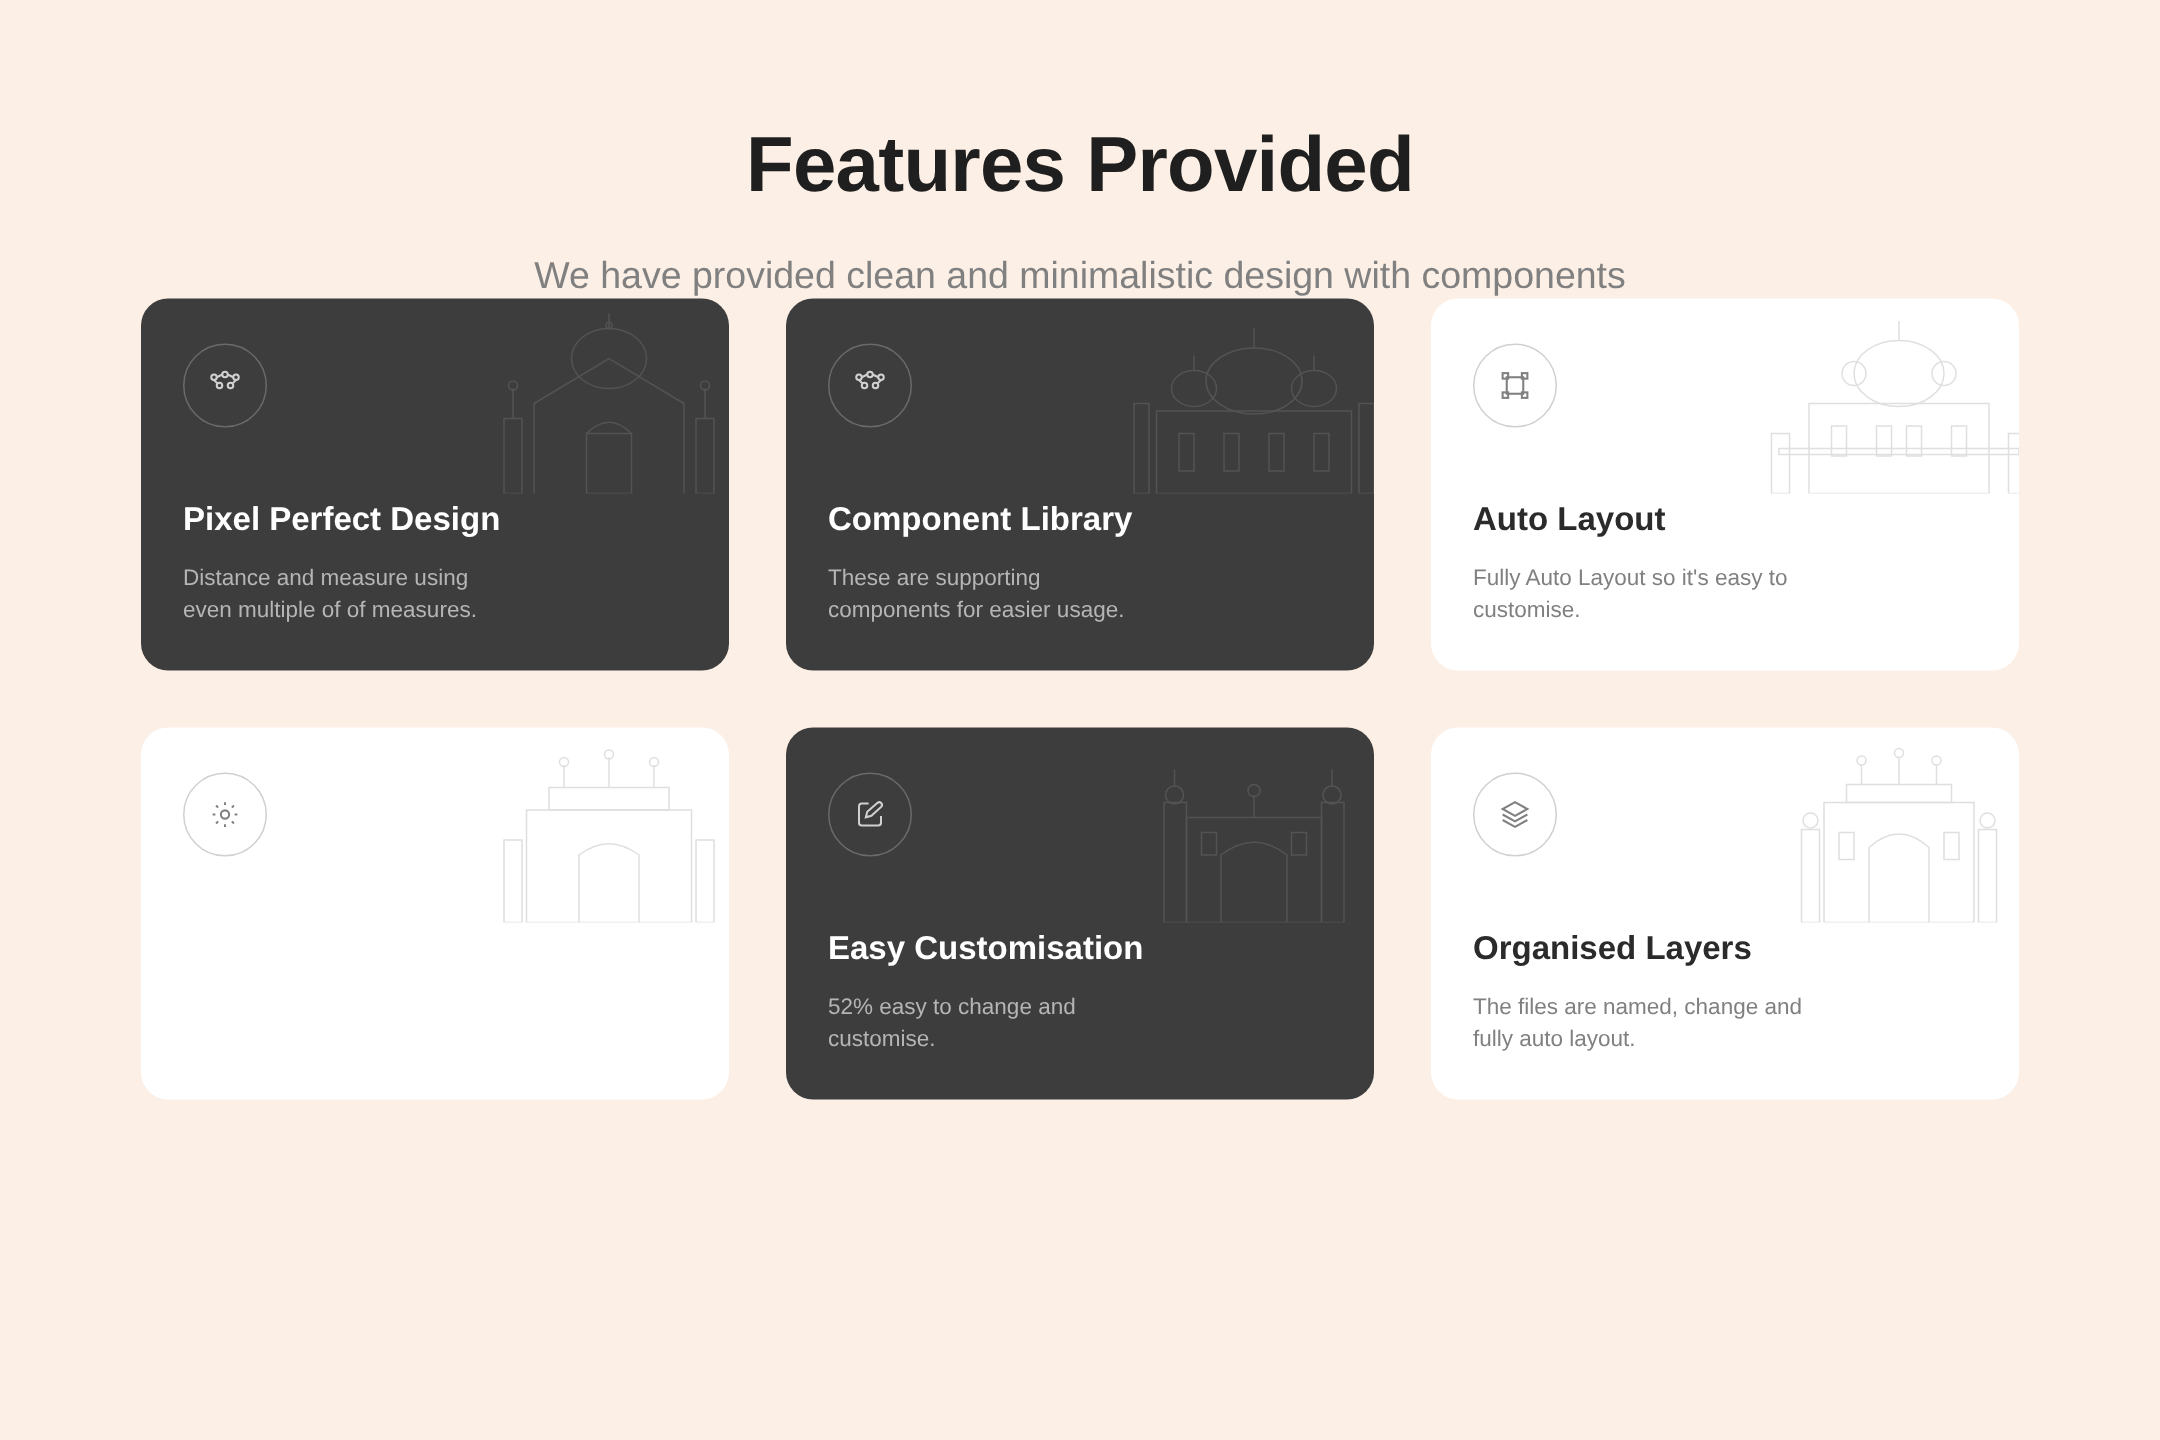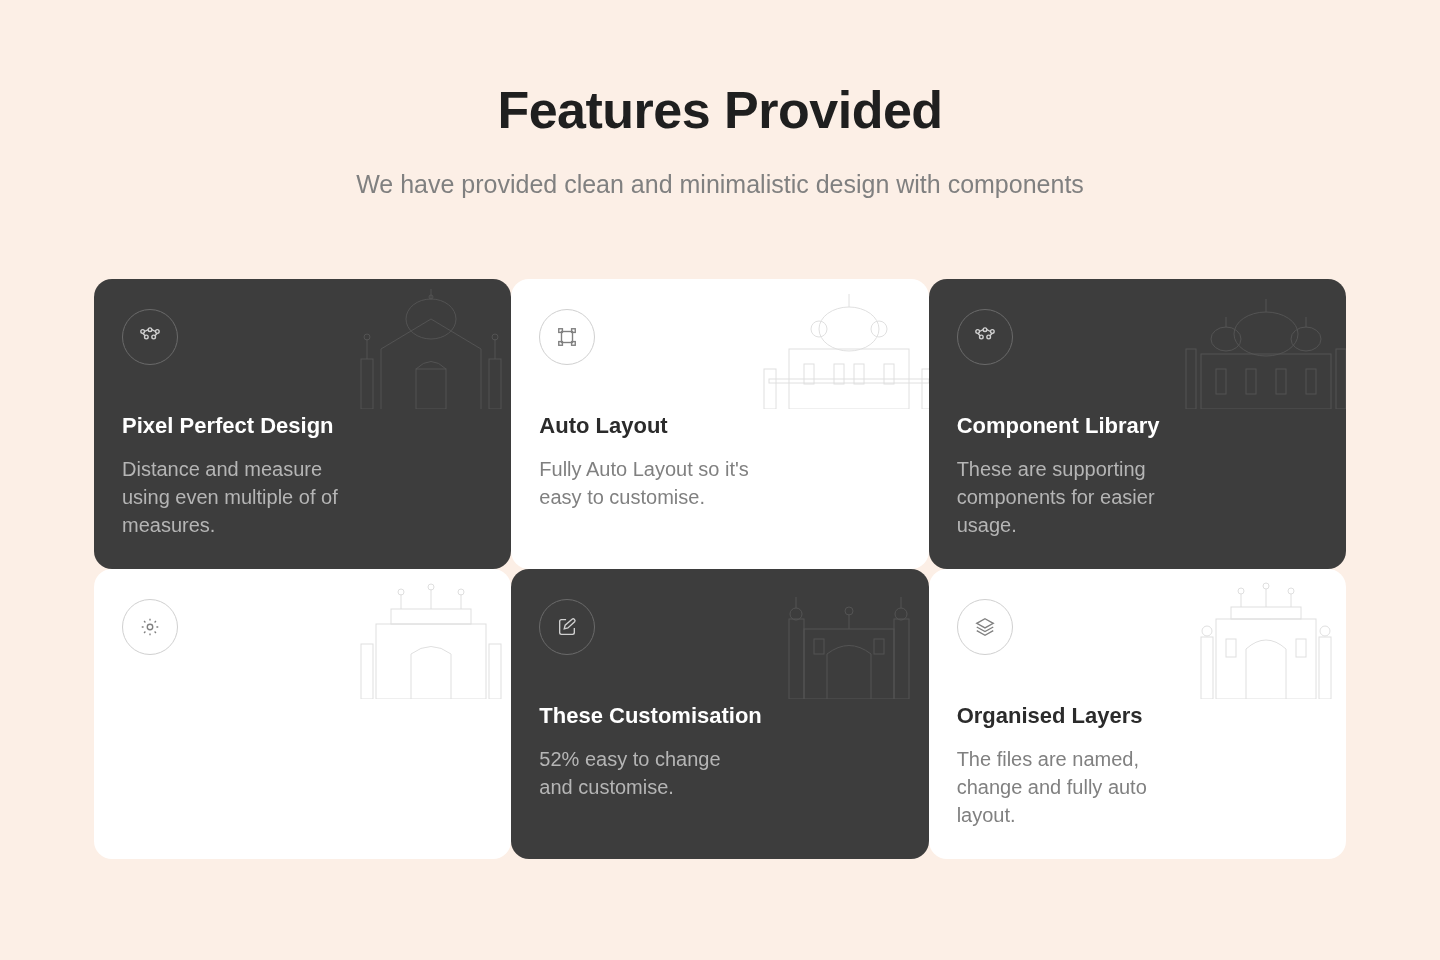--- a/index.html
+++ b/index.html
@@ -13,37 +13,37 @@
       width: 1440px;
       height: 960px;
       overflow: hidden;
     }
     .container {
       width: 100%;
       padding: 80px 94px 0;
     }
     .header {
       text-align: center;
-      margin-bottom: 80px;
     }
     .title {
       font-size: 52px;
       font-weight: 800;
       color: #1f1f1f;
       margin-bottom: 30px;
       letter-spacing: -0.5px;
     }
     .subtitle {
       font-size: 25px;
       color: #808080;
       font-weight: 500;
     }
     .grid {
       display: grid;
       grid-template-columns: repeat(3, 1fr);
+      gap: 38px;
     }
     .card {
       border-radius: 18px;
       padding: 30px 28px;
       position: relative;
       overflow: hidden;
       min-height: 232px;
     }
     .card.dark {
       background-color: #3d3d3d;
@@ -75,21 +75,21 @@
       font-size: 22px;
       font-weight: 700;
       margin-bottom: 16px;
       position: relative;
       z-index: 2;
     }
     .card.light .card-title {
       color: #2b2b2b;
     }
     .card-desc {
-      font-size: 20px;
+      font-size: 15px;
       line-height: 1.4;
       position: relative;
       z-index: 2;
       max-width: 220px;
     }
     .card.dark .card-desc {
       color: #b5b5b5;
     }
     .card.light .card-desc {
       color: #808080;
@@ -152,20 +152,50 @@
           <rect x="148" y="80" width="12" height="50"></rect>
           <path d="M26 80 L26 60 M154 80 L154 60"></path>
           <circle cx="26" cy="58" r="3"></circle>
             <circle cx="154" cy="58" r="3"></circle>
           <rect x="75" y="90" width="30" height="40"></rect>
           <path d="M75 90 Q90 75 105 90"></path>
         </g>
       </svg>
       <h3 class="card-title">Pixel Perfect Design</h3>
       <p class="card-desc">Distance and measure using even multiple of of measures.</p>
+    </div>
+
+    <div class="card dark">
+      <div class="icon-circle">
+        <svg class="icon-svg" viewBox="0 0 24 24" fill="none" stroke-width="1.5">
+          <circle cx="4" cy="6" r="2"></circle>
+            <circle cx="12" cy="4" r="2"></circle>
+            <circle cx="20" cy="6" r="2"></circle>
+          <circle cx="8" cy="12" r="2"></circle>
+            <circle cx="16" cy="12" r="2"></circle>
+          <path d="M6 6L10 4M14 4L18 6M4 8L7 11M20 8L17 11"></path>
+        </svg>
+      </div>
+      <svg class="card-bg-illustration" viewBox="0 0 180 130" fill="none">
+        <g class="line" stroke-width="1">
+          <rect x="25" y="75" width="130" height="55"></rect>
+          <ellipse cx="90" cy="55" rx="32" ry="22"></ellipse>
+          <ellipse cx="50" cy="60" rx="15" ry="12"></ellipse>
+          <ellipse cx="130" cy="60" rx="15" ry="12"></ellipse>
+          <path d="M90 33 L90 20 M50 48 L50 38 M130 48 L130 38"></path>
+          <rect x="10" y="70" width="10" height="60"></rect>
+            <rect x="160" y="70" width="10" height="60"></rect>
+          <rect x="40" y="90" width="10" height="25"></rect>
+            <rect x="70" y="90" width="10" height="25"></rect>
+          <rect x="100" y="90" width="10" height="25"></rect>
+            <rect x="130" y="90" width="10" height="25"></rect>
+        </g>
+      </svg>
+      <h3 class="card-title">Component Library</h3>
+      <p class="card-desc">These are supporting components for easier usage.</p>
     </div>
 
     <div class="card light">
       <div class="icon-circle">
         <svg class="icon-svg" viewBox="0 0 24 24" fill="none" stroke-width="1.5">
           <rect x="6" y="6" width="12" height="12"></rect>
           <rect x="3" y="3" width="4" height="4"></rect>
             <rect x="17" y="3" width="4" height="4"></rect>
           <rect x="3" y="17" width="4" height="4"></rect>
             <rect x="17" y="17" width="4" height="4"></rect>
@@ -184,50 +214,20 @@
           <rect x="95" y="85" width="10" height="20"></rect>
             <rect x="125" y="85" width="10" height="20"></rect>
           <rect x="5" y="90" width="12" height="40"></rect>
             <rect x="163" y="90" width="12" height="40"></rect>
         </g>
       </svg>
       <h3 class="card-title">Auto Layout</h3>
       <p class="card-desc">Fully Auto Layout so it's easy to customise.</p>
     </div>
 
-    <div class="card dark">
-      <div class="icon-circle">
-        <svg class="icon-svg" viewBox="0 0 24 24" fill="none" stroke-width="1.5">
-          <circle cx="4" cy="6" r="2"></circle>
-            <circle cx="12" cy="4" r="2"></circle>
-            <circle cx="20" cy="6" r="2"></circle>
-          <circle cx="8" cy="12" r="2"></circle>
-            <circle cx="16" cy="12" r="2"></circle>
-          <path d="M6 6L10 4M14 4L18 6M4 8L7 11M20 8L17 11"></path>
-        </svg>
-      </div>
-      <svg class="card-bg-illustration" viewBox="0 0 180 130" fill="none">
-        <g class="line" stroke-width="1">
-          <rect x="25" y="75" width="130" height="55"></rect>
-          <ellipse cx="90" cy="55" rx="32" ry="22"></ellipse>
-          <ellipse cx="50" cy="60" rx="15" ry="12"></ellipse>
-          <ellipse cx="130" cy="60" rx="15" ry="12"></ellipse>
-          <path d="M90 33 L90 20 M50 48 L50 38 M130 48 L130 38"></path>
-          <rect x="10" y="70" width="10" height="60"></rect>
-            <rect x="160" y="70" width="10" height="60"></rect>
-          <rect x="40" y="90" width="10" height="25"></rect>
-            <rect x="70" y="90" width="10" height="25"></rect>
-          <rect x="100" y="90" width="10" height="25"></rect>
-            <rect x="130" y="90" width="10" height="25"></rect>
-        </g>
-      </svg>
-      <h3 class="card-title">Component Library</h3>
-      <p class="card-desc">These are supporting components for easier usage.</p>
-    </div>
-
     <div class="card light">
       <div class="icon-circle">
         <svg class="icon-svg" viewBox="0 0 24 24" fill="none" stroke-width="1.5">
           <circle cx="12" cy="12" r="3"></circle>
           <path d="M12 5V3M12 21v-2M5 12H3M21 12h-2M7 7L5.5 5.5M18.5 18.5L17 17M7 17l-1.5 1.5M18.5 5.5L17 7"></path>
         </svg>
       </div>
       <svg class="card-bg-illustration" viewBox="0 0 180 130" fill="none">
         <g class="line" stroke-width="1">
           <rect x="35" y="55" width="110" height="75"></rect>
@@ -258,21 +258,21 @@
           <circle cx="37" cy="45" r="6"></circle>
             <circle cx="142" cy="45" r="6"></circle>
           <path d="M37 39 L37 28 M142 39 L142 28"></path>
           <path d="M68 130 L68 85 Q90 68 112 85 L112 130"></path>
           <rect x="55" y="70" width="10" height="15"></rect>
             <rect x="115" y="70" width="10" height="15"></rect>
           <path d="M90 60 L90 45"></path>
             <circle cx="90" cy="42" r="4"></circle>
         </g>
       </svg>
-      <h3 class="card-title">These Customisation</h3>
+      <h3 class="card-title">Easy Customisation</h3>
       <p class="card-desc">52% easy to change and customise.</p>
     </div>
 
     <div class="card light">
       <div class="icon-circle">
         <svg class="icon-svg" viewBox="0 0 24 24" fill="none" stroke-width="1.5">
           <path d="M12 3 L21 8 L12 13 L3 8 Z"></path>
           <path d="M3 12 L12 17 L21 12"></path>
           <path d="M3 16 L12 21 L21 16"></path>
         </svg>

